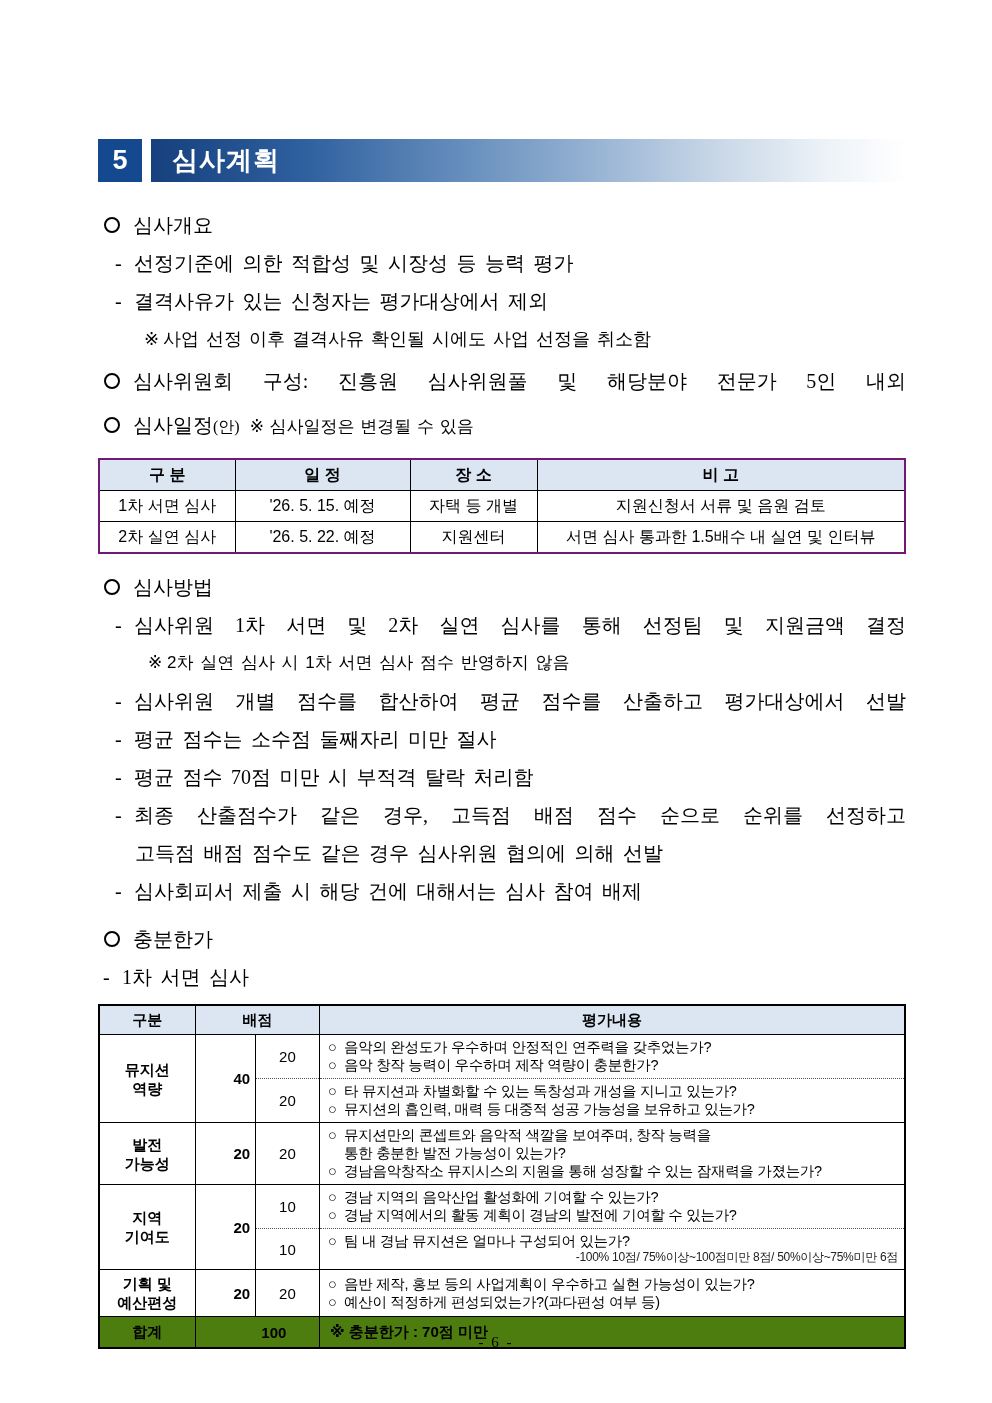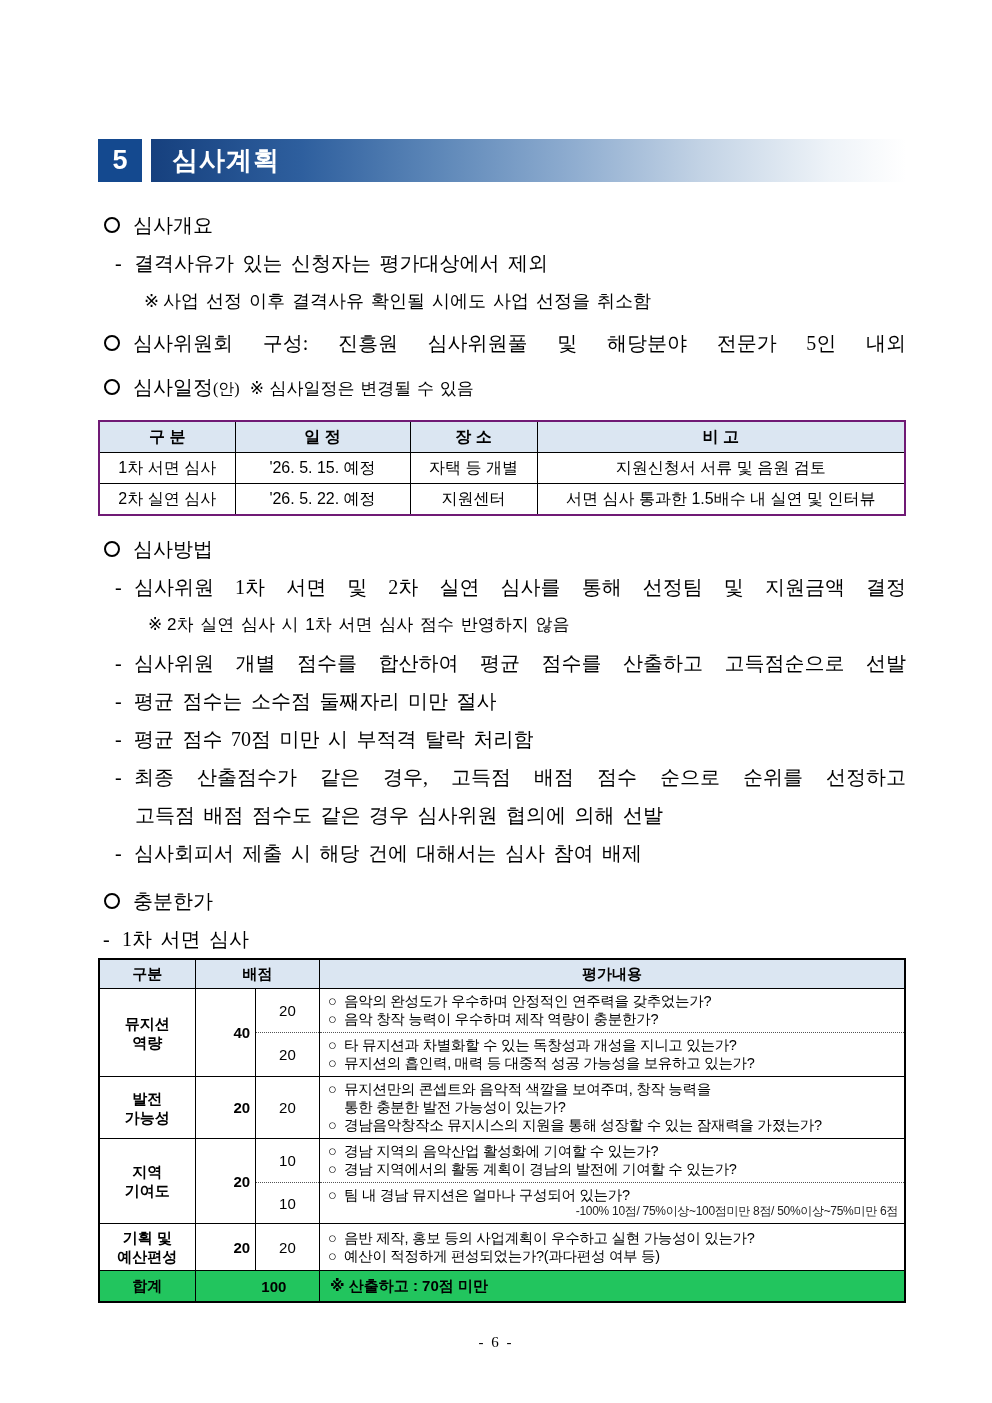--- a/index.html
+++ b/index.html
@@ -36,34 +36,34 @@
   .mt4{margin-top:4px;} .mt6{margin-top:6px;} .mt10{margin-top:10px;}
 
   
   table{border-collapse:collapse;table-layout:fixed;
         font-family:"Liberation Sans","DejaVu Sans",sans-serif;}
   th,td{border:1px solid #000;}
   .tbl1{width:806px;margin-top:12px;margin-bottom:14px;border:2px solid #701a75;}
   .tbl1 th{background:#dbe6f2;font-size:16px;font-weight:bold;height:28px;text-align:center;}
   .tbl1 td{font-size:16px;height:28px;text-align:center;}
 
-  .tbl2{width:808px;margin-top:0;border:2px solid #000;font-size:15px;}
+  .tbl2{width:808px;margin-top:8px;border:2px solid #000;font-size:15px;}
   .tbl2 th{background:#dbe6f2;font-weight:bold;height:26px;text-align:center;font-size:15px;}
   .cat{ text-align:center;font-weight:bold;line-height:19px;padding:4px 0;}
   .total-pts{text-align:center;font-weight:bold;padding-left:34px;}
   .pts{text-align:center;font-weight:normal;}
   .cdata{padding:3px 6px 4px 8px;vertical-align:middle;}
   .cl{line-height:18px;font-size:14.5px;letter-spacing:-0.3px;}
   .cl .cb{display:inline-block;width:16px;}
   .cl.indent{padding-left:16px;}
   .cl.small{font-size:12px;line-height:15px;padding-left:6px;color:#222;text-align:right;}
   .cl.small .cb{width:10px;}
   .dotted-b{border-bottom:1px dotted #555;}
   .no-t{border-top:0;}
-  .sum-row td{background:#22c55e;font-weight:bold;height:28px;}
+  .sum-row td{background:#4d7c0f;font-weight:bold;height:28px;}
   .sum-label{text-align:center;}
   .sum-pts{text-align:center;font-size:15px;padding-left:34px;}
   .sum-note{padding-left:10px;font-size:15px;}
 
   
   .page-num{position:absolute;left:0;right:0;top:1334px;text-align:center;
             font-size:15px;letter-spacing:2px;}
 </style>
 </head>
 <body>
@@ -74,20 +74,23 @@
     <div class="sec-header">
       <div class="sec-num">5</div>
       <div class="sec-bar">
         <span class="sec-title">심사계획</span>
       </div>
     </div>
 
     <div class="lines">
       <div class="ln b1">
         <span class="circle-bullet"></span><span>심사개요</span>
+      </div>
+      <div class="ln b2">
+        <span class="dash">-</span><span>선정기준에 의한 적합성 및 시장성 등 능력 평가</span>
       </div>
       <div class="ln b2">
         <span class="dash">-</span><span>결격사유가 있는 신청자는 평가대상에서 제외</span>
       </div>
       <div class="ln note">
         <span class="dash">※</span><span>사업 선정 이후 결격사유 확인될 시에도 사업 선정을 취소함</span>
       </div>
       <div class="ln b1 fill mt4">
         <span class="circle-bullet"></span><span>심사위원회 구성: 진흥원 심사위원풀 및 해당분야 전문가 5인 내외</span>
       </div>
@@ -129,21 +132,21 @@
       <div class="ln b1">
         <span class="circle-bullet"></span><span>심사방법</span>
       </div>
       <div class="ln b2 fill">
         <span class="dash">-</span><span>심사위원 1차 서면 및 2차 실연 심사를 통해 선정팀 및 지원금액 결정</span>
       </div>
       <div class="ln note2">
         <span class="dash">※</span><span>2차 실연 심사 시 1차 서면 심사 점수 반영하지 않음</span>
       </div>
       <div class="ln b2 fill">
-        <span class="dash">-</span><span>심사위원 개별 점수를 합산하여 평균 점수를 산출하고 고득점순으로 선발</span>
+        <span class="dash">-</span><span>심사위원 개별 점수를 합산하여 평균 점수를 산출하고 평가대상에서 선발</span>
       </div>
       <div class="ln b2">
         <span class="dash">-</span><span>평균 점수는 소수점 둘째자리 미만 절사</span>
       </div>
       <div class="ln b2">
         <span class="dash">-</span><span>평균 점수 70점 미만 시 부적격 탈락 처리함</span>
       </div>
       <div class="ln b2 fill">
         <span class="dash">-</span><span>최종 산출점수가 같은 경우, 고득점 배점 점수 순으로 순위를 선정하고</span>
       </div>
@@ -241,21 +244,21 @@
         <td class="pts">20</td>
         <td class="cdata">
           <div class="cl"><span class="cb">○</span><span>음반 제작, 홍보 등의 사업계획이 우수하고 실현 가능성이 있는가?</span></div>
           <div class="cl"><span class="cb">○</span><span>예산이 적정하게 편성되었는가?(과다편성 여부 등)</span></div>
         </td>
       </tr>
 
       <tr class="sum-row">
         <td class="sum-label">합계</td>
         <td colspan="2" class="sum-pts">100</td>
-        <td class="sum-note">※ 산출하고 : 70점 미만</td>
+        <td class="sum-note">※ 충분한가 : 70점 미만</td>
       </tr>
     </tbody>
       </table>
 
   </div>
 
   <div class="page-num">- 6 -</div>
 </div>
 
 </body></html>

